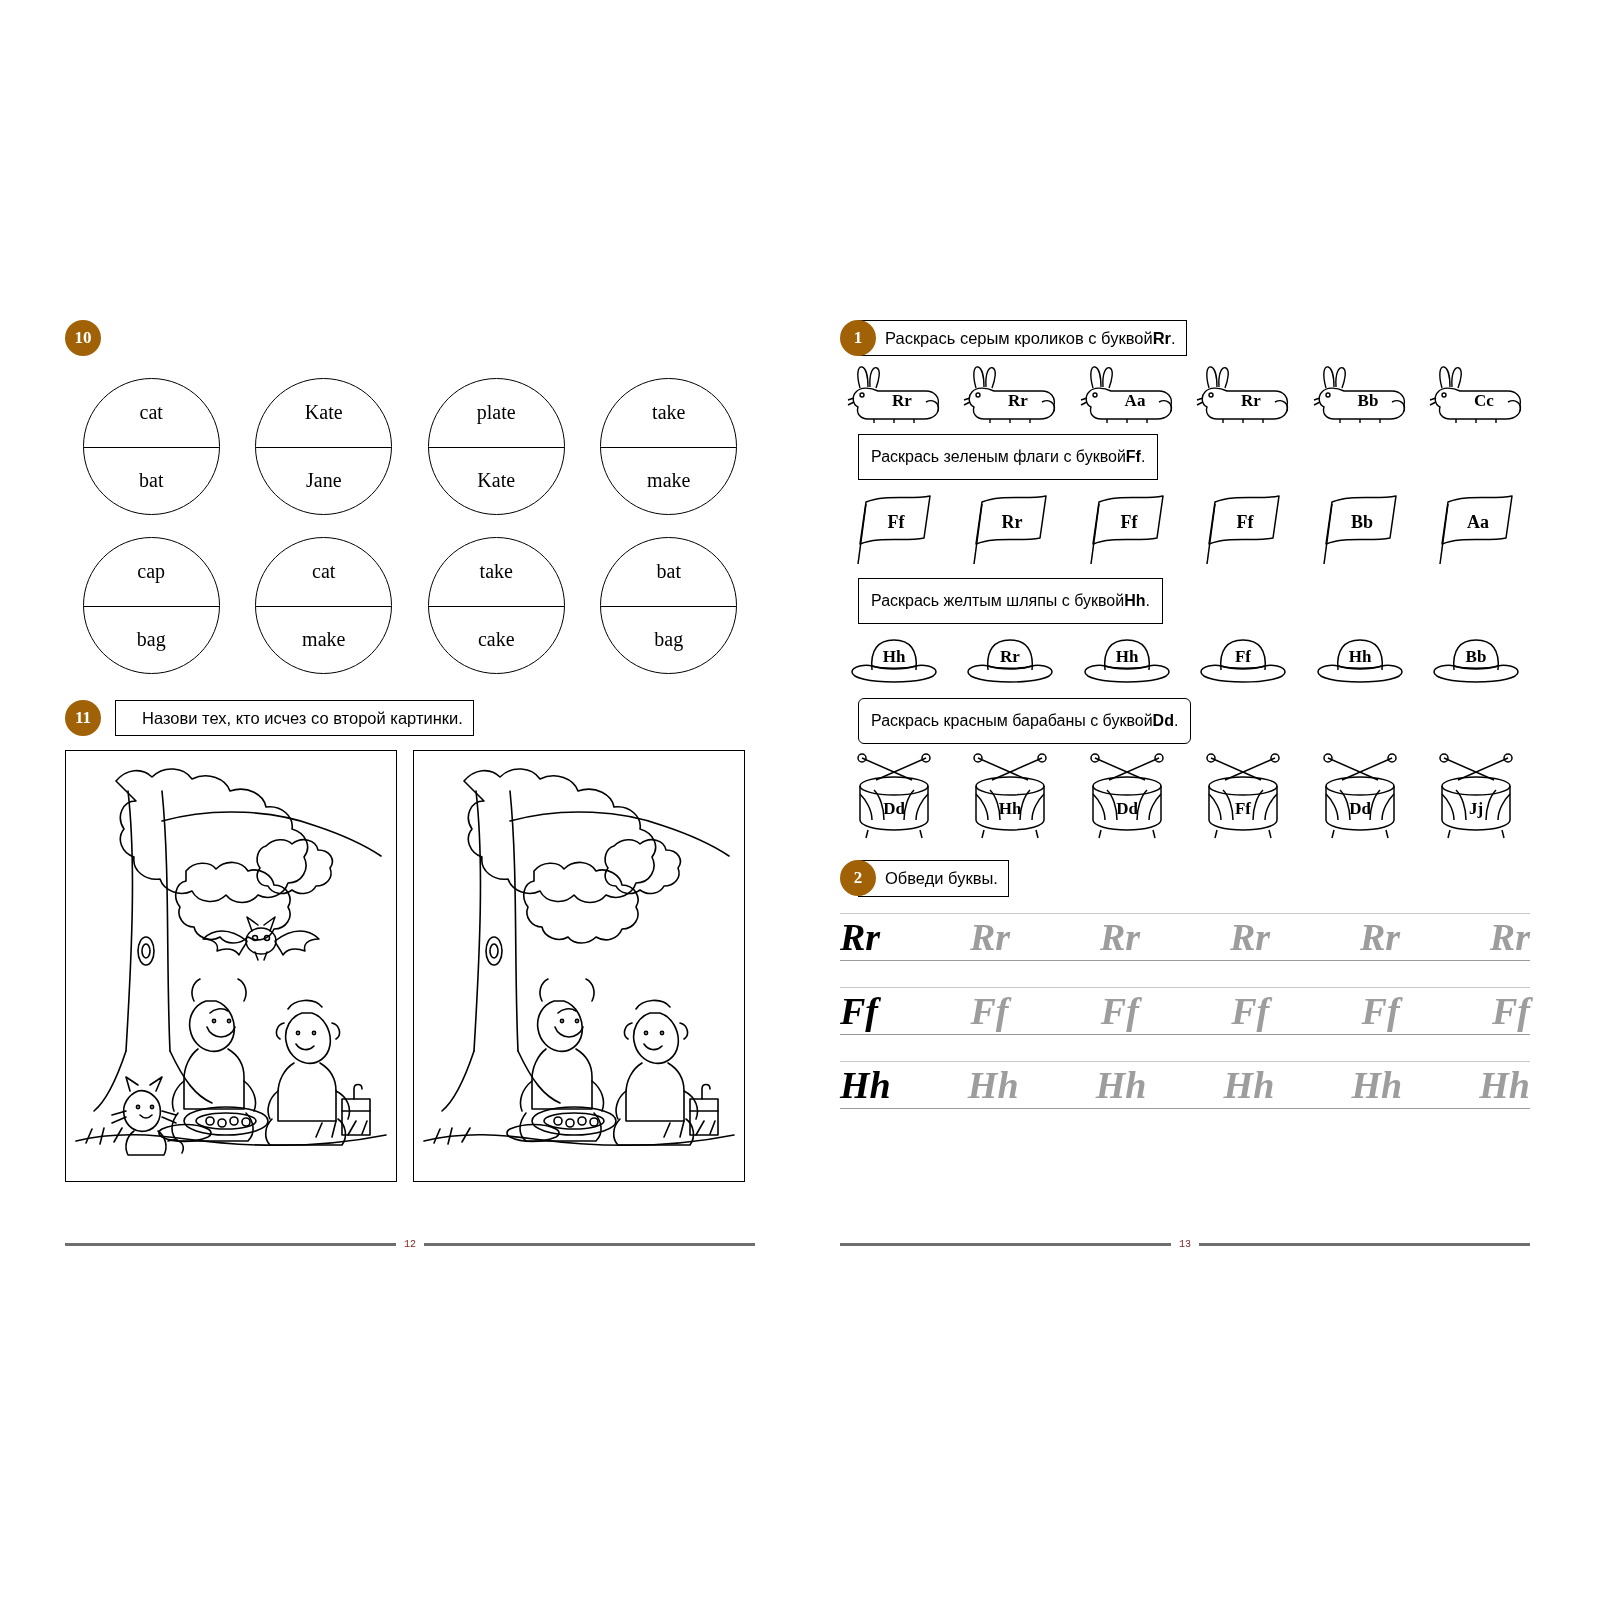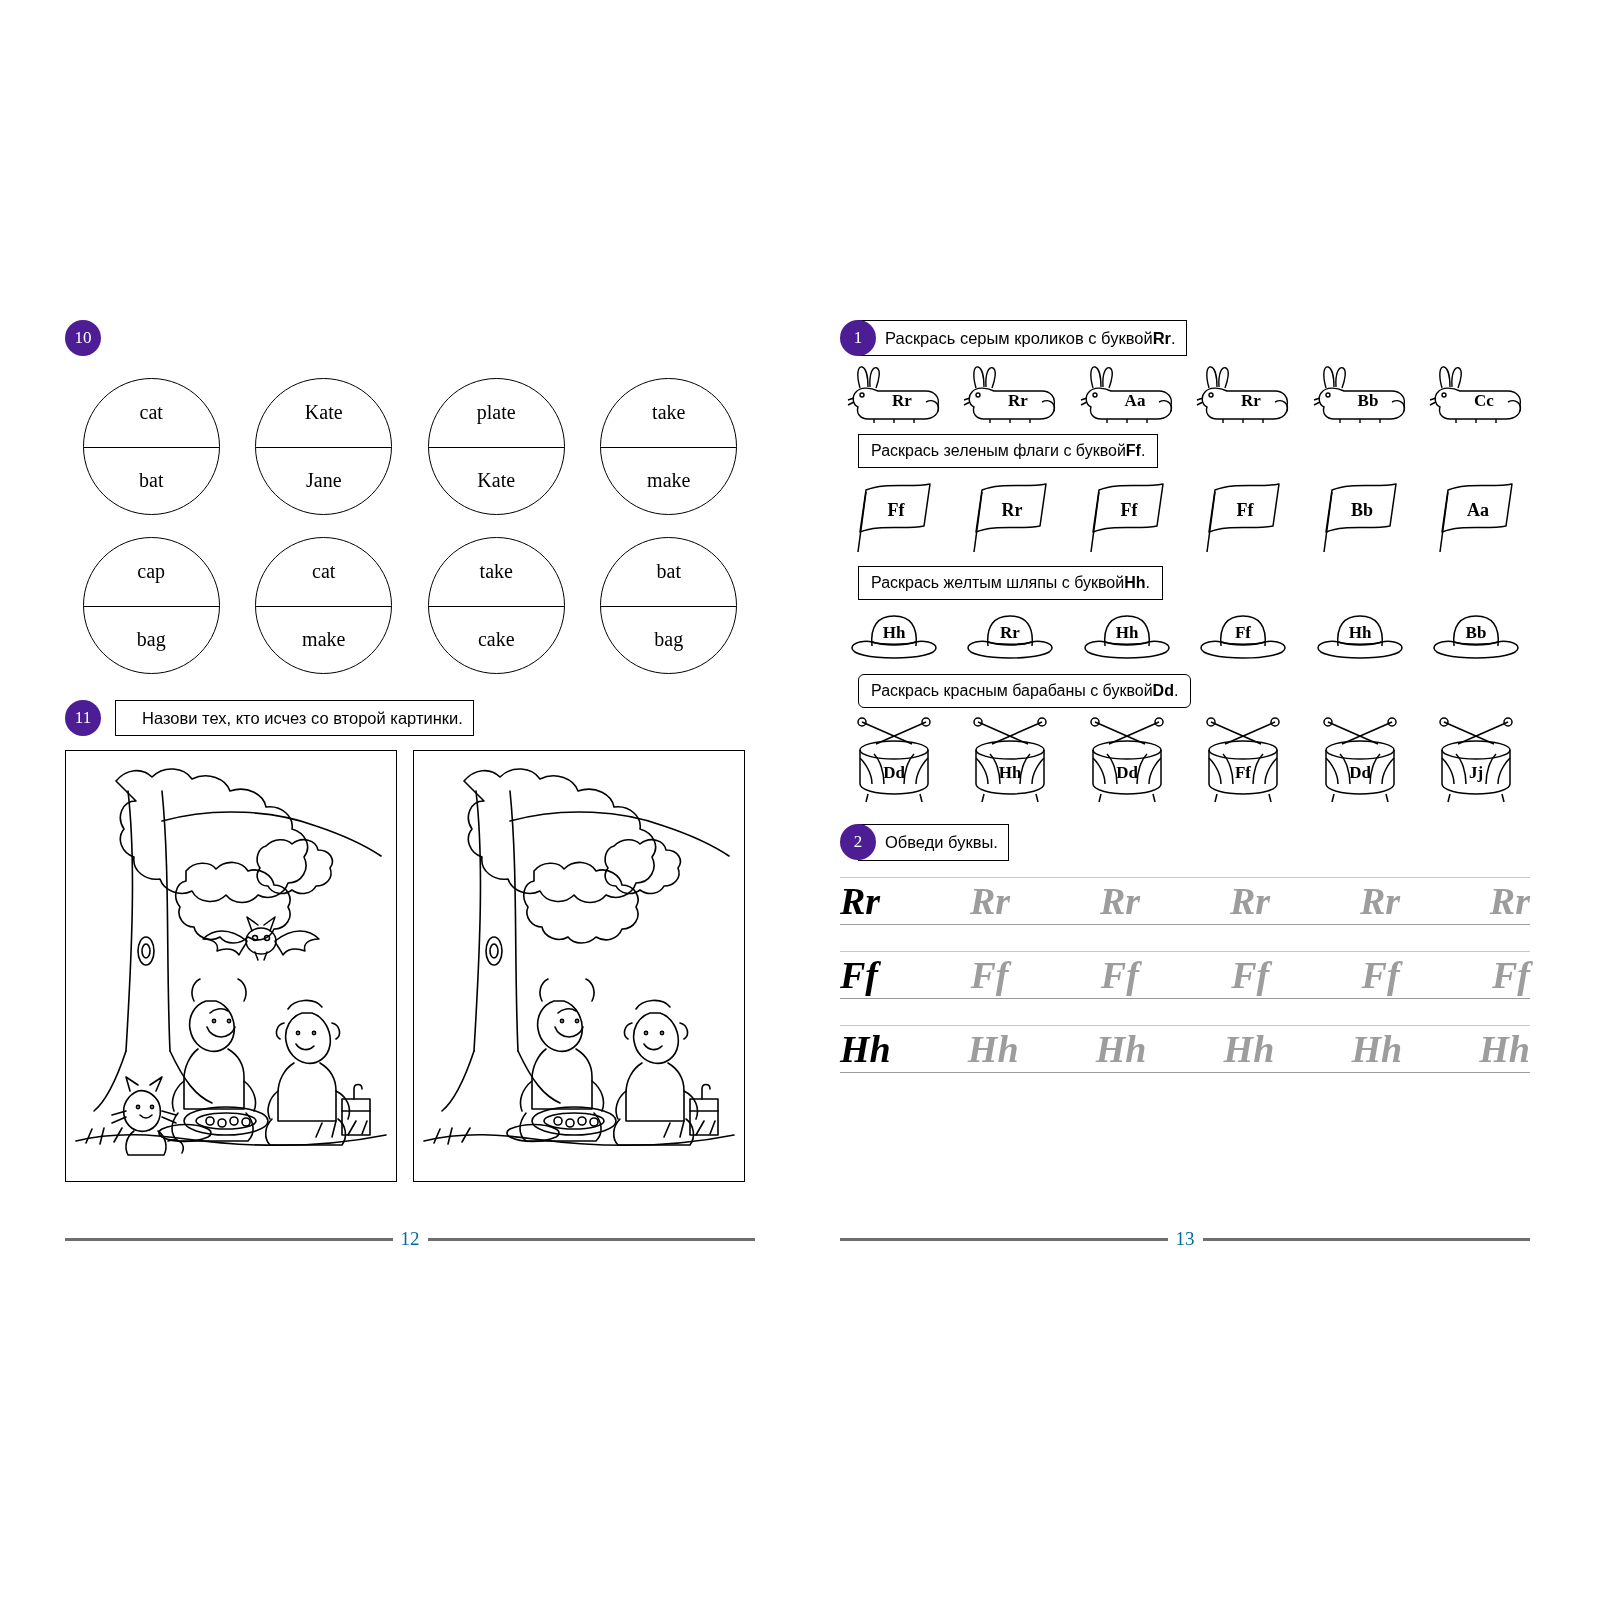--- a/index.html
+++ b/index.html
@@ -30,29 +30,30 @@
   .page-right { left: 840px; }
 
   
   .task-head {
     display: flex;
     align-items: stretch;
   }
   .task-num {
     width: 36px; height: 36px;
     border-radius: 50%;
-    background: #4c1d95;
+    background: #a16207;
     color: #fff;
     font-family: "Liberation Serif", serif;
     font-size: 17px;
     display: flex; align-items: center; justify-content: center;
     flex: none;
     margin-right: -18px;
     position: relative;
     z-index: 2;
+    font-weight: bold;
   }
   .task-box {
     border: 1px solid #000;
     padding: 6px 10px 6px 26px;
     font-family: "Liberation Sans", sans-serif;
     font-size: 16.5px;
     line-height: 1.35;
     display: flex;
     align-items: center;
   }
@@ -112,23 +113,23 @@
     display: flex;
     align-items: center;
     gap: 8px;
   }
   .page-footer .rule {
     flex: 1;
     height: 3px;
     background: #6e6e6e;
   }
   .page-footer .pno {
-    font-family: Liberation Serif, serif;
-    font-size: 19px;
-    color: #0369a1;
+    font-family: Liberation Mono, monospace;
+    font-size: 10px;
+    color: #7f1d1d;
   }
 
   
   .lesson-head {
     display: flex;
     align-items: center;
     gap: 10px;
     margin-bottom: 14px;
   }
   .lesson-head .bar {
@@ -141,21 +142,21 @@
     font-family: "Liberation Serif", serif;
     font-weight: bold;
     font-size: 30px;
     white-space: nowrap;
   }
 
   .sub-box {
     border: 1px solid #000;
     display: inline-flex;
     align-items: center;
-    padding: 7px 12px;
+    padding: 13px 12px;
     font-family: "Liberation Sans", sans-serif;
     font-size: 16px;
     margin-top: 10px;
   }
   .sub-box b { font-weight: bold; }
 
   .row-items {
     display: flex;
     justify-content: space-between;
     align-items: flex-end;

